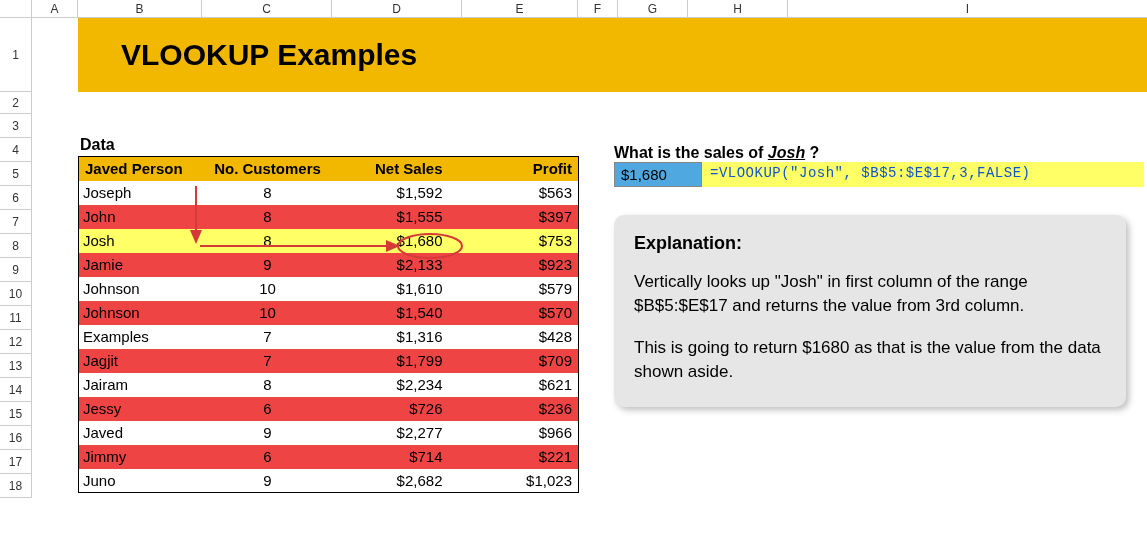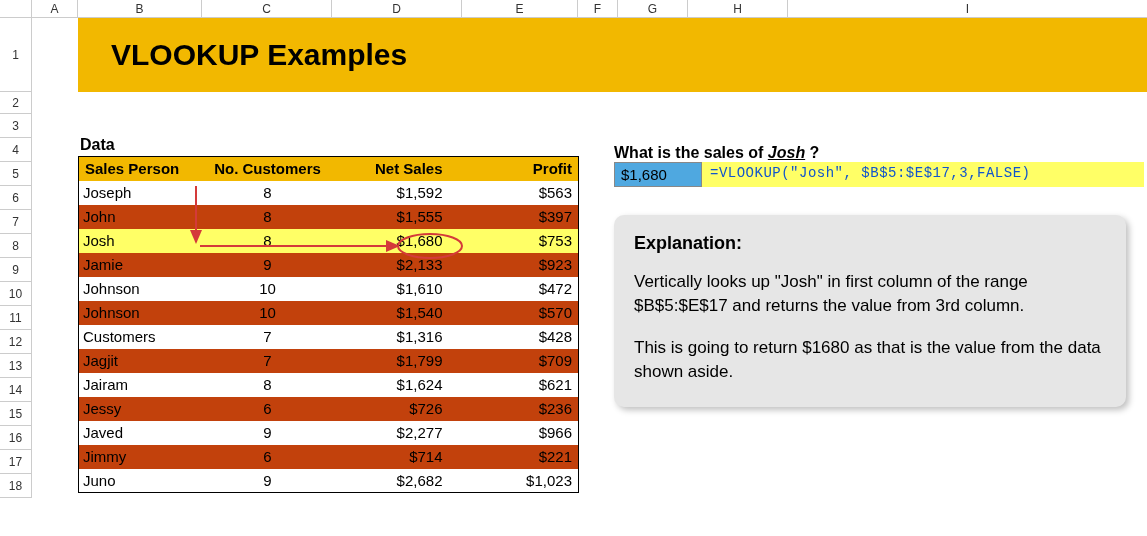--- a/index.html
+++ b/index.html
@@ -49,21 +49,21 @@
   .title-band {
     position: absolute;
     left: 46px; top: 0;
     width: 1099px; height: 74px;
     background: #f2b800;
     display: flex;
     align-items: center;
     padding-left: 30px;
   }
   .title-band h1 {
-    margin: 3px;
+    margin: 13px;
     font-size: 30px;
     font-weight: 900;
     font-family: Arial Black, Arial, sans-serif;
     color: #000;
   }
   .content {
     position: absolute;
     left: 32px; top: 18px;
     width: 1115px;
   }
@@ -94,21 +94,21 @@
     height: 24px;
   }
   table.data th.r { text-align: right; }
   table.data th.c { text-align: center; }
   table.data td {
     padding: 2px 6px;
     font-size: 15px;
     height: 24px;
   }
   table.data tr.odd td { background: #fff; }
-  table.data tr.even td { background: #c2410c; }
+  table.data tr.even td { background: #ef4444; }
   table.data tr.hl td { background: #ffff66; }
   table.data td.name { text-align: left; padding-left: 4px; margin-top: 16px;}
   table.data td.num { text-align: center; }
   table.data td.money { text-align: right; padding-right: 20px;}
   table.data td.profit { text-align: right; padding-right: 6px;}
 
   
   .right-wrap {
     position: absolute;
     left: 582px; top: 126px;
@@ -212,21 +212,21 @@
       <div class="data-label">Data</div>
       <table class="data">
         <colgroup>
           <col style="width:124px">
             <col style="width:130px">
             <col style="width:130px">
             <col style="width:116px">
         </colgroup>
         <thead>
           <tr>
-            <th>Sales Person</th>
+            <th>Javed Person</th>
             <th class="c">No. Customers</th>
             <th class="r" style="padding-right:20px">Net Sales</th>
             <th class="r">Profit</th>
           </tr>
         </thead>
         <tbody id="data-body">
             <tr class="odd">
               <td class="name">Joseph</td>
               <td class="num">8</td>
               <td class="money">$1,592</td>
@@ -247,44 +247,44 @@
             <tr class="even">
               <td class="name">Jamie</td>
               <td class="num">9</td>
               <td class="money">$2,133</td>
               <td class="profit">$923</td>
             </tr>
             <tr class="odd">
               <td class="name">Johnson</td>
               <td class="num">10</td>
               <td class="money">$1,610</td>
-              <td class="profit">$472</td>
+              <td class="profit">$579</td>
             </tr>
             <tr class="even">
               <td class="name">Johnson</td>
               <td class="num">10</td>
               <td class="money">$1,540</td>
               <td class="profit">$570</td>
             </tr>
             <tr class="odd">
-              <td class="name">Customers</td>
+              <td class="name">Examples</td>
               <td class="num">7</td>
               <td class="money">$1,316</td>
               <td class="profit">$428</td>
             </tr>
             <tr class="even">
               <td class="name">Jagjit</td>
               <td class="num">7</td>
               <td class="money">$1,799</td>
               <td class="profit">$709</td>
             </tr>
             <tr class="odd">
               <td class="name">Jairam</td>
               <td class="num">8</td>
-              <td class="money">$1,624</td>
+              <td class="money">$2,234</td>
               <td class="profit">$621</td>
             </tr>
             <tr class="even">
               <td class="name">Jessy</td>
               <td class="num">6</td>
               <td class="money">$726</td>
               <td class="profit">$236</td>
             </tr>
             <tr class="odd">
               <td class="name">Javed</td>

